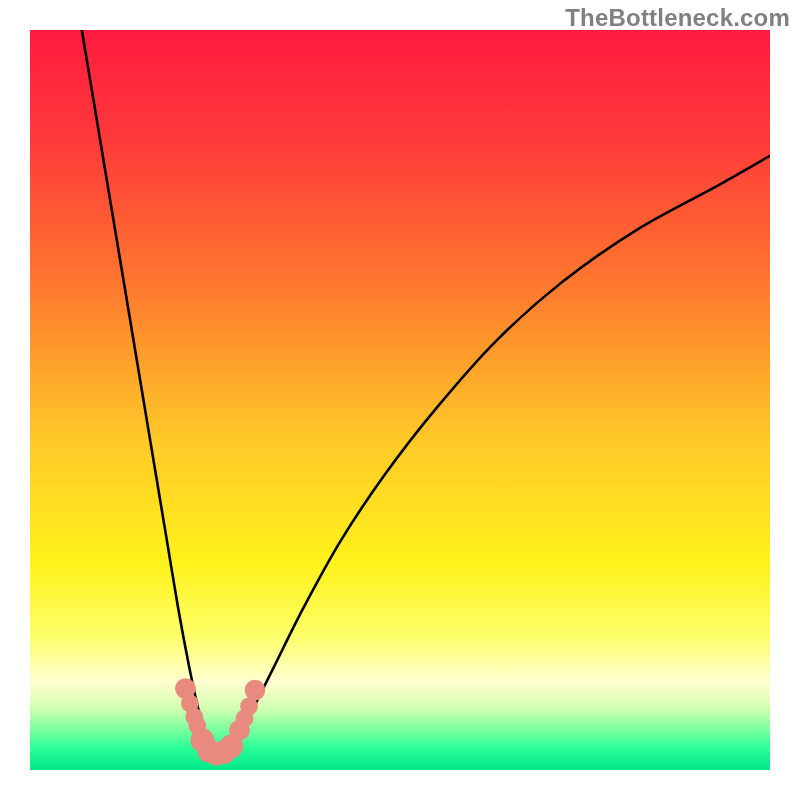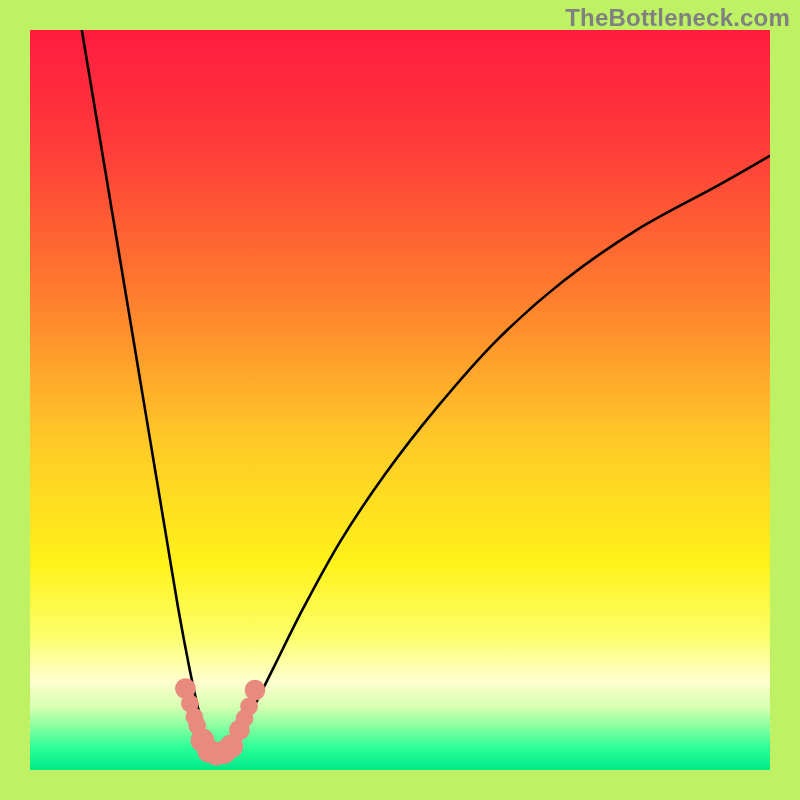--- a/index.html
+++ b/index.html
@@ -9,21 +9,21 @@
     height: 800px;
     background: #000;
     overflow: hidden;
   }
   .frame {
     position: absolute;
     left: 0;
     top: 0;
     width: 800px;
     height: 800px;
-    background: #bef264;
+    background: #ffffff;
     text-decoration: underline;
   }
   .plot {
     position: absolute;
     left: 30px;
     top: 30px;
     width: 740px;
     height: 740px;
     overflow: hidden;
   }

